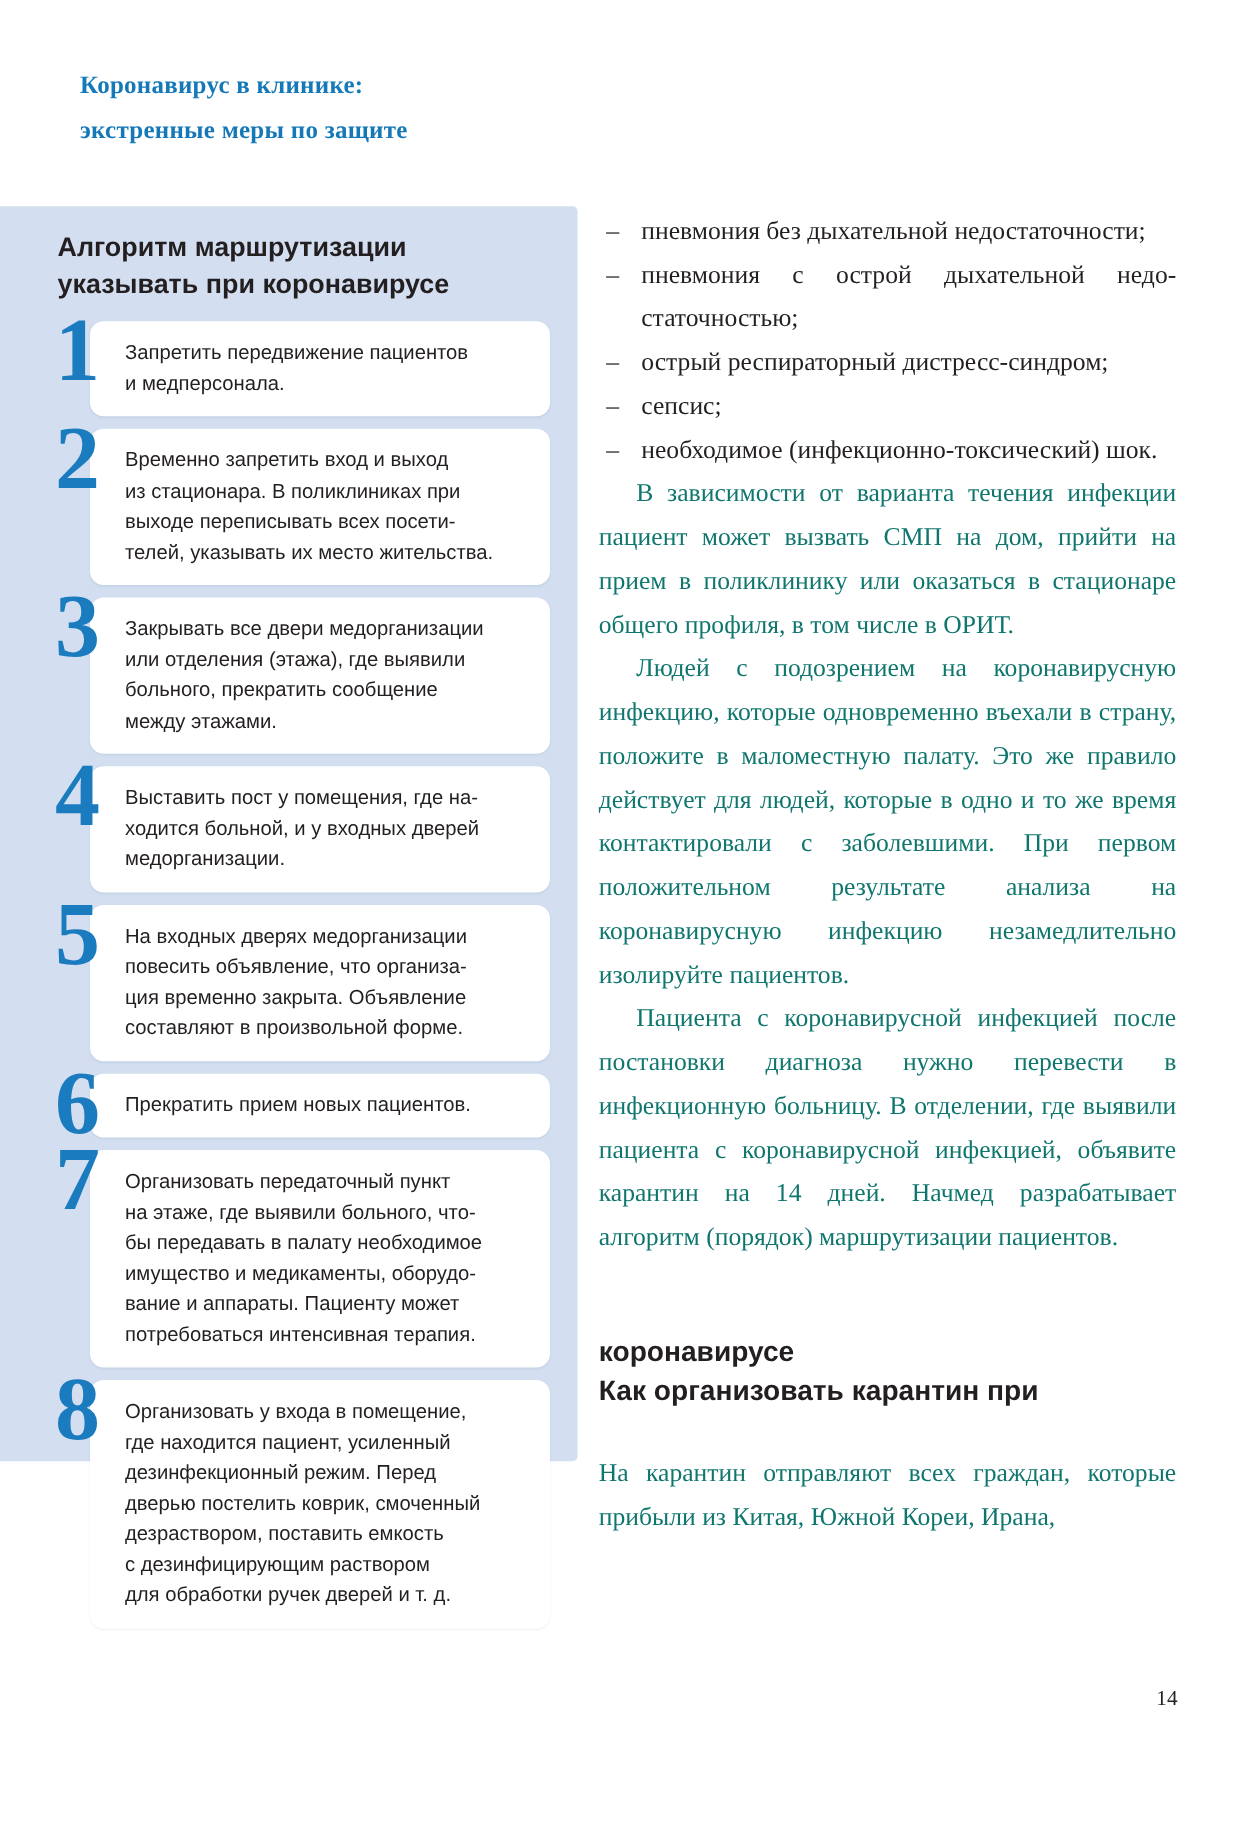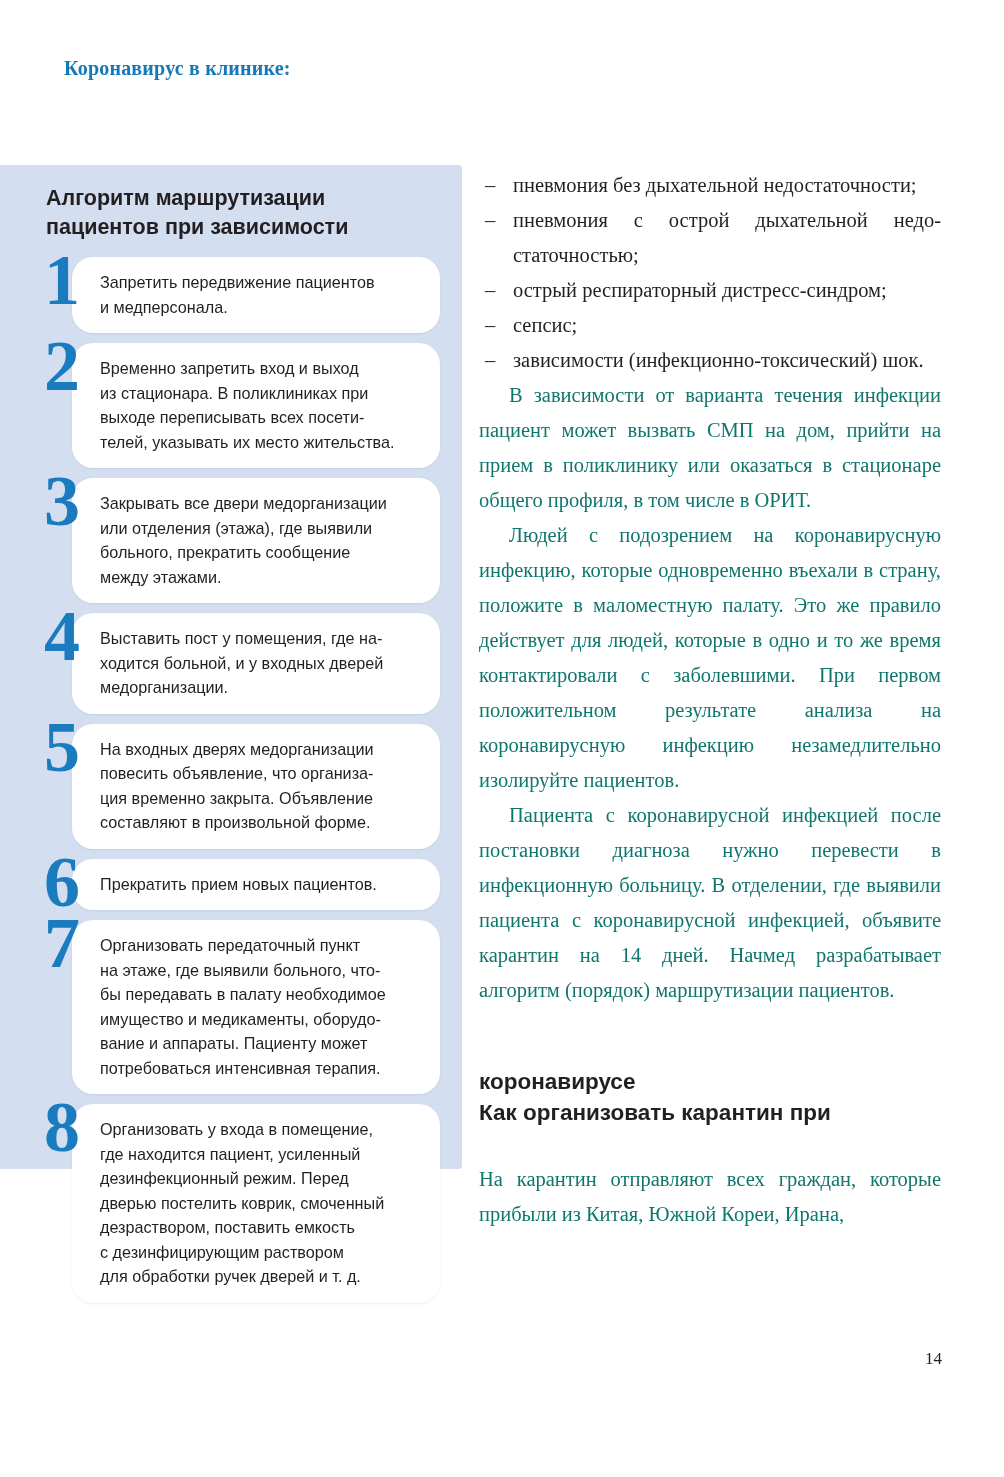--- a/index.html
+++ b/index.html
@@ -76,21 +76,21 @@
     font-weight: bold;
     font-size: 72px;
     line-height: 62px;
     z-index: 3;
     letter-spacing: -1px;
   }
   .step-card {
     margin-left: 72px;
     margin-right: 22px;
     background: #ffffff;
-    border-radius: 21px;
+    border-radius: 11px;
     padding: 13px 18px 14px 28px;
     position: relative;
     z-index: 2;
     box-shadow: 0 1px 2px rgba(70,100,140,0.10);
   }
   .step-text {
     color: #231f20;
     font-family: "Liberation Sans", "DejaVu Sans", sans-serif;
     font-size: 16.2px;
     line-height: 24.5px;
@@ -157,27 +157,28 @@
     font-family: "Liberation Serif", "DejaVu Serif", serif;
     font-size: 17px;
     line-height: 24px;
   }
 </style>
 </head>
 <body>
 
 <div class="page-title">
   <span class="line">Коронавирус в клинике:</span>
+  <span class="line">экстренные меры по защите</span>
 </div>
 
 <div class="side-panel">
 
   <div class="side-heading">
     <span class="line">Алгоритм маршрутизации</span>
-    <span class="line">пациентов при зависимости</span>
+    <span class="line">указывать при коронавирусе</span>
   </div>
 
   <div class="steps">
 
     <div class="step">
       <div class="step-num">1</div>
       <div class="step-card">
         <div class="step-text">Запретить передвижение пациентов
 и медперсонала.</div>
       </div>
@@ -271,21 +272,21 @@
     <li>
       <span class="dash">–</span>
       <span>острый респираторный дистресс-син­дром;</span>
     </li>
     <li>
       <span class="dash">–</span>
       <span>сепсис;</span>
     </li>
     <li>
       <span class="dash">–</span>
-      <span>зависимости (инфекционно-токсиче­ский) шок.</span>
+      <span>необходимое (инфекционно-токсиче­ский) шок.</span>
     </li>
   </ul>
 
   <p class="para first-after-list">В зависимости от варианта течения инфекции пациент может вызвать СМП на дом, прийти на прием в поликлинику или оказаться в стационаре общего профиля, в том числе в ОРИТ.</p>
   <p class="para">Людей с подозрением на коронавирусную инфекцию, которые одновременно въехали в страну, положите в маломестную палату. Это же правило действует для людей, которые в одно и то же время контактировали с заболевшими. При первом положительном результате анализа на коронавирусную инфекцию незамедлительно изолируйте пациентов.</p>
   <p class="para">Пациента с коронавирусной инфекцией после постановки диагноза нужно перевести в инфекционную больницу. В отделении, где выявили пациента с коронавирусной инфекцией, объявите карантин на 14 дней. Начмед разрабатывает алгоритм (порядок) маршрутизации пациентов.</p>
 
   <div class="section-heading">
     <span class="line">коронавирусе</span>
     <span class="line">Как организовать карантин при</span>

